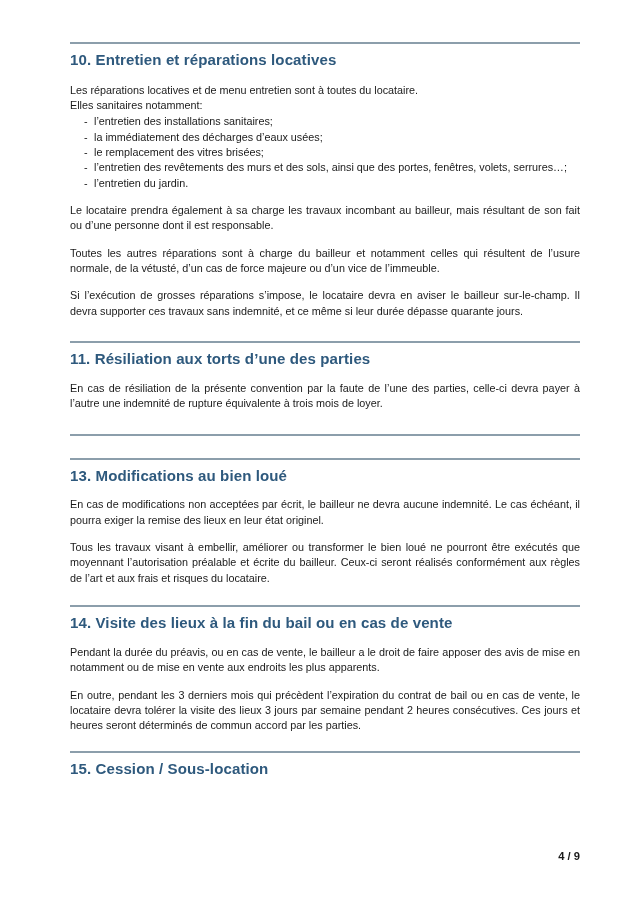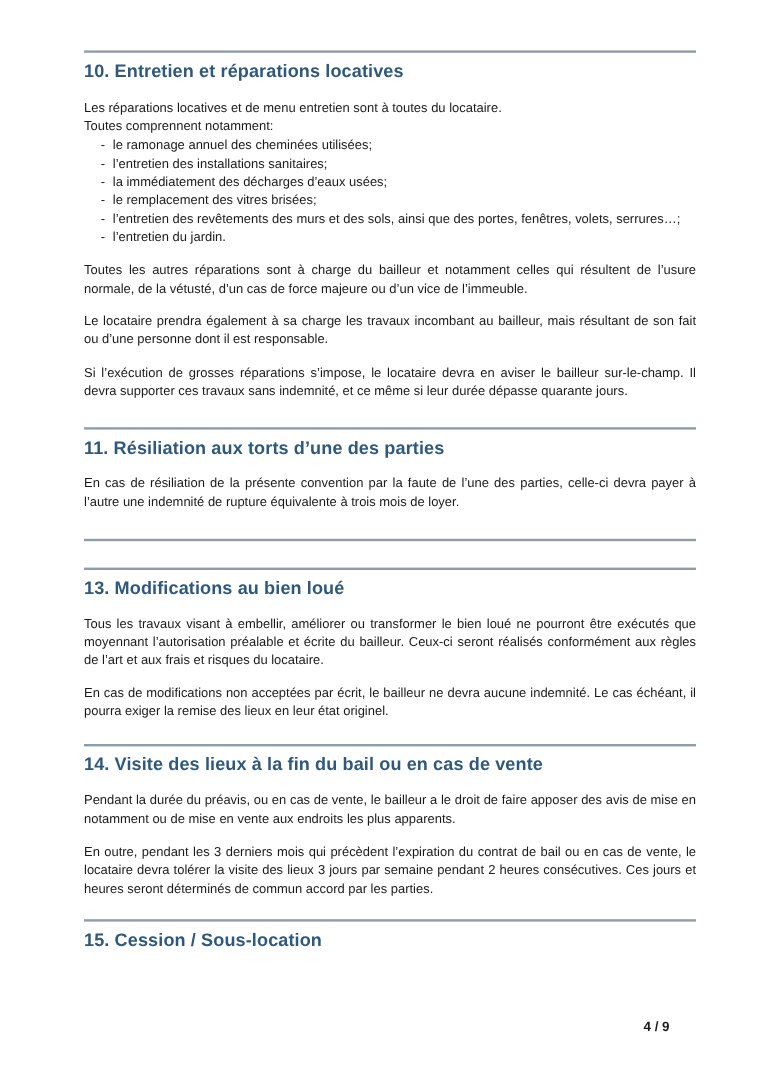--- a/index.html
+++ b/index.html
@@ -74,52 +74,51 @@
     content: "-";
     position: absolute;
     left: 0;
     top: 0;
   }
   .spacer-lg { height: 22px; }
   .spacer-md { height: 19px; }
   .spacer-sm { height: 17px; }
   .footer {
     position: absolute;
-    left: 48px;
+    left: 70px;
     top: 850px;
     width: 510px;
     text-align: right;
     font-size: 8.4pt;
     font-weight: bold;
     color: #1a1a1a;
   }
 </style>
 </head>
 <body>
 
 <div class="page">
   <div class="content">
 
     <div class="section">
       <hr class="rule">
       <div class="sec-heading">10. Entretien et réparations locatives</div>
       <div class="lead-lines">
         <div>Les réparations locatives et de menu entretien sont à toutes du locataire.</div>
-        <div>Toutes comprennent notamment:</div>
+        <div>Elles sanitaires notamment:</div>
       </div>
       <ul class="dash-list">
-        <li>le ramonage annuel des cheminées utilisées;</li>
         <li>l’entretien des installations sanitaires;</li>
         <li>la immédiatement des décharges d’eaux usées;</li>
         <li>le remplacement des vitres brisées;</li>
         <li>l’entretien des revêtements des murs et des sols, ainsi que des portes, fenêtres, volets, serrures…;</li>
         <li>l’entretien du jardin.</li>
       </ul>
+      <p class="body-text justify">Le locataire prendra également à sa charge les travaux incombant au bailleur, mais résultant de son fait ou d’une personne dont il est responsable.</p>
       <p class="body-text justify">Toutes les autres réparations sont à charge du bailleur et notamment celles qui résultent de l’usure normale, de la vétusté, d’un cas de force majeure ou d’un vice de l’immeuble.</p>
-      <p class="body-text justify">Le locataire prendra également à sa charge les travaux incombant au bailleur, mais résultant de son fait ou d’une personne dont il est responsable.</p>
       <p class="body-text justify">Si l’exécution de grosses réparations s’impose, le locataire devra en aviser le bailleur sur-le-champ. Il devra supporter ces travaux sans indemnité, et ce même si leur durée dépasse quarante jours.</p>
     </div>
 
     <div class="spacer-lg"></div>
 
     <div class="section">
       <hr class="rule">
       <div class="sec-heading">11. Résiliation aux torts d’une des parties</div>
       <p class="body-text justify">En cas de résiliation de la présente convention par la faute de l’une des parties, celle-ci devra payer à l’autre une indemnité de rupture équivalente à trois mois de loyer.</p>
     </div>
@@ -128,22 +127,22 @@
 
     <div class="section">
       <hr class="rule">
     </div>
 
     <div class="spacer-lg"></div>
 
     <div class="section">
       <hr class="rule">
       <div class="sec-heading">13. Modifications au bien loué</div>
+      <p class="body-text justify">En cas de modifications non acceptées par écrit, le bailleur ne devra aucune indemnité. Le cas échéant, il pourra exiger la remise des lieux en leur état originel.</p>
       <p class="body-text justify">Tous les travaux visant à embellir, améliorer ou transformer le bien loué ne pourront être exécutés que moyennant l’autorisation préalable et écrite du bailleur. Ceux-ci seront réalisés conformément aux règles de l’art et aux frais et risques du locataire.</p>
-      <p class="body-text justify">En cas de modifications non acceptées par écrit, le bailleur ne devra aucune indemnité. Le cas échéant, il pourra exiger la remise des lieux en leur état originel.</p>
     </div>
 
     <div class="spacer-md"></div>
 
     <div class="section">
       <hr class="rule">
       <div class="sec-heading">14. Visite des lieux à la fin du bail ou en cas de vente</div>
       <p class="body-text justify">Pendant la durée du préavis, ou en cas de vente, le bailleur a le droit de faire apposer des avis de mise en notamment ou de mise en vente aux endroits les plus apparents.</p>
       <p class="body-text justify">En outre, pendant les 3 derniers mois qui précèdent l’expiration du contrat de bail ou en cas de vente, le locataire devra tolérer la visite des lieux 3 jours par semaine pendant 2 heures consécutives. Ces jours et heures seront déterminés de commun accord par les parties.</p>
     </div>

